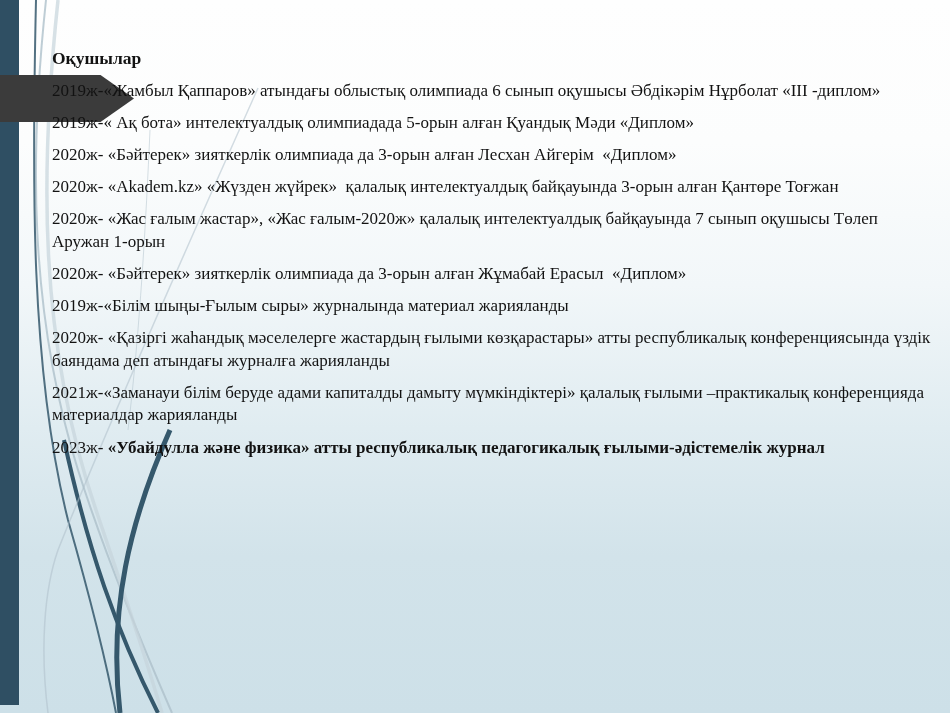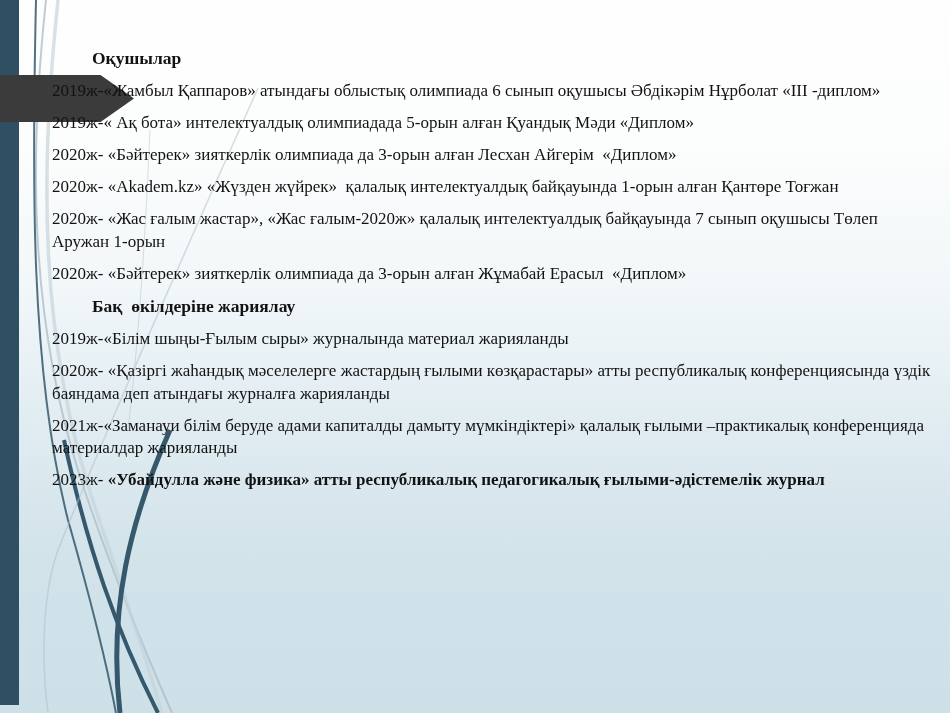--- a/index.html
+++ b/index.html
@@ -19,21 +19,21 @@
     position:absolute;left:0;top:75px;width:134px;height:47px;
     background:var(--arrow,#3b3b3b);
     clip-path:polygon(0 0,75% 0,100% 50%,75% 100%,0 100%);
   }
   .wisp{position:absolute;left:0;top:0;pointer-events:none;}
   .content{
     position:absolute;left:52px;top:47px;width:880px;
     font-size:17px;line-height:1.33;color:#121212;
   }
   .content p{margin:0 0 9.5px 0;white-space:pre-wrap;}
-  .section-heading{font-weight:bold;font-size:17.5px;padding-left:40px;}
+  .section-heading{font-weight:bold;font-size:17.5px;}
   .final-entry .bold-part{font-weight:bold;}
 </style>
 </head>
 <body>
 
 <div class="slide">
 
   <svg class="wisp" width="320" height="713" viewBox="0 0 320 713" fill="none">
     <path d="M46,0 C30,150 28,310 78,470 C105,555 138,635 172,713" stroke="var(--curve-light,#aec0ca)" stroke-width="2" opacity="0.8" fill="none"></path>
     <path d="M58,0 C40,170 38,340 96,510 C118,575 142,645 162,713" stroke="#c6d4db" stroke-width="3.5" opacity="0.7" fill="none"></path>
@@ -46,25 +46,24 @@
 
   <div class="accent-bar"></div>
   <div class="arrow-shape"></div>
 
   <div class="content">
     <p class="section-heading">Оқушылар</p>
 
     <p>2019ж-«Жамбыл Қаппаров» атындағы облыстық олимпиада 6 сынып оқушысы Әбдікәрім Нұрболат «ІІІ -диплом»</p>
     <p>2019ж-« Ақ бота» интелектуалдық олимпиадада 5-орын алған Қуандық Мәди «Диплом»</p>
     <p>2020ж- «Бәйтерек» зияткерлік олимпиада да 3-орын алған Лесхан Айгерім  «Диплом»</p>
-    <p>2020ж- «Akadem.kz» «Жүзден жүйрек»  қалалық интелектуалдық байқауында 1-орын алған Қантөре Тоғжан</p>
+    <p>2020ж- «Akadem.kz» «Жүзден жүйрек»  қалалық интелектуалдық байқауында 3-орын алған Қантөре Тоғжан</p>
     <p>2020ж- «Жас ғалым жастар», «Жас ғалым-2020ж» қалалық интелектуалдық байқауында 7 сынып оқушысы Төлеп Аружан 1-орын</p>
     <p>2020ж- «Бәйтерек» зияткерлік олимпиада да 3-орын алған Жұмабай Ерасыл  «Диплом»</p>
 
-    <p class="section-heading">Бақ  өкілдеріне жариялау</p>
 
     <p>2019ж-«Білім шыңы-Ғылым сыры» журналында материал жарияланды</p>
     <p>2020ж- «Қазіргі жаһандық мәселелерге жастардың ғылыми көзқарастары» атты республикалық конференциясында үздік баяндама деп атындағы журналға жарияланды</p>
     <p>2021ж-«Заманауи білім беруде адами капиталды дамыту мүмкіндіктері» қалалық ғылыми –практикалық конференцияда материалдар жарияланды</p>
 
     <p class="final-entry"><span>2023ж- </span><span class="bold-part">«Убайдулла және физика» атты республикалық педагогикалық ғылыми-әдістемелік журнал</span></p>
   </div>
 
 </div>
 

